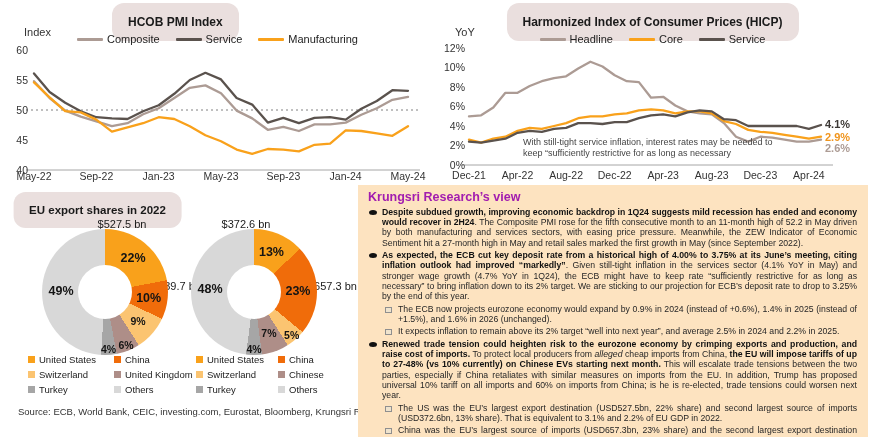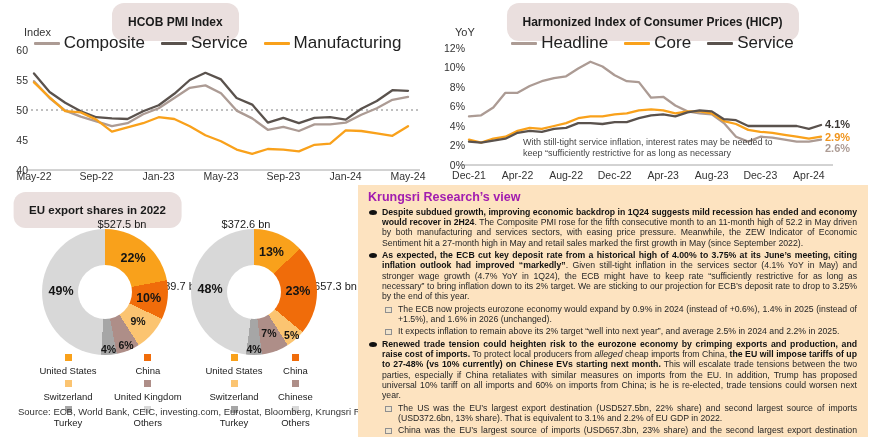--- a/index.html
+++ b/index.html
@@ -4,37 +4,37 @@
 <style>
   html,body{margin:0;padding:0;background:#fff;}
   .page{position:relative;width:870px;height:446px;background:#fff;overflow:hidden;
         font-family:"Liberation Sans",sans-serif;color:#222;}
   .card{position:absolute;}
   .pill{position:absolute;background:#EADFDE;border-radius:12px;padding:12px 16px;
         font-weight:bold;font-size:12px;color:#1a1a1a;white-space:nowrap;}
   .pill.center{left:50%;transform:translateX(-50%);}
   .axis-unit{position:absolute;font-size:11px;color:#333;}
   .linelegend{position:absolute;top:33px;left:0;width:100%;display:flex;justify-content:center;
-        gap:16px;font-size:17px;color:#222;align-items:center;}
+        gap:16px;font-size:11px;color:#222;align-items:center;}
   .linelegend .item{display:flex;align-items:center;gap:4px;}
   .linelegend .sw{width:26px;height:3px;border-radius:1px;}
   .chart-svg{position:absolute;left:0;top:44px;width:435px;height:142px;}
   
   .donut-wrap{position:absolute;}
   .donut{position:absolute;border-radius:50%;}
   .hole{position:absolute;background:#fff;border-radius:50%;}
   .pctlab{position:absolute;transform:translate(-50%,-50%);font-weight:bold;color:#141414;}
   .money{position:absolute;font-size:11px;color:#1a1a1a;white-space:nowrap;}
   .money-top-export{left:62px;top:30px;width:100px;text-align:center;}
   .money-right-export{left:142px;top:92px;}
   .money-top-import{left:18px;top:30px;width:100px;text-align:center;}
   .money-right-import{left:130px;top:92px;}
   .dlegend{position:absolute;top:166px;left:18px;display:grid;row-gap:4px;column-gap:6px;
         font-size:9.5px;color:#222;}
-  .dlegend .item{display:flex;align-items:center;gap:4px;white-space:nowrap;flex-direction:column;}
+  .dlegend .item{display:flex;align-items:center;gap:4px;white-space:nowrap;}
   .dlegend .sw{width:7px;height:7px;flex:0 0 7px;}
   #export-legend{grid-template-columns:80px auto;}
   #import-legend{grid-template-columns:76px auto;}
   .source{position:absolute;left:18px;top:406px;font-size:9.5px;color:#333;}
   
   .panel{position:absolute;left:358px;top:185px;width:510px;height:252px;background:#FDE3C0;
         box-sizing:border-box;padding:5px 11px 4px 10px;overflow:hidden;}
   .panel-title{font-size:12.5px;font-weight:bold;color:#E87722;margin:0 0 3px 0;}
   .bullet{display:flex;margin-bottom:2.5px;font-size:8.7px;line-height:1.17;color:#262626;
         text-align:justify;}

